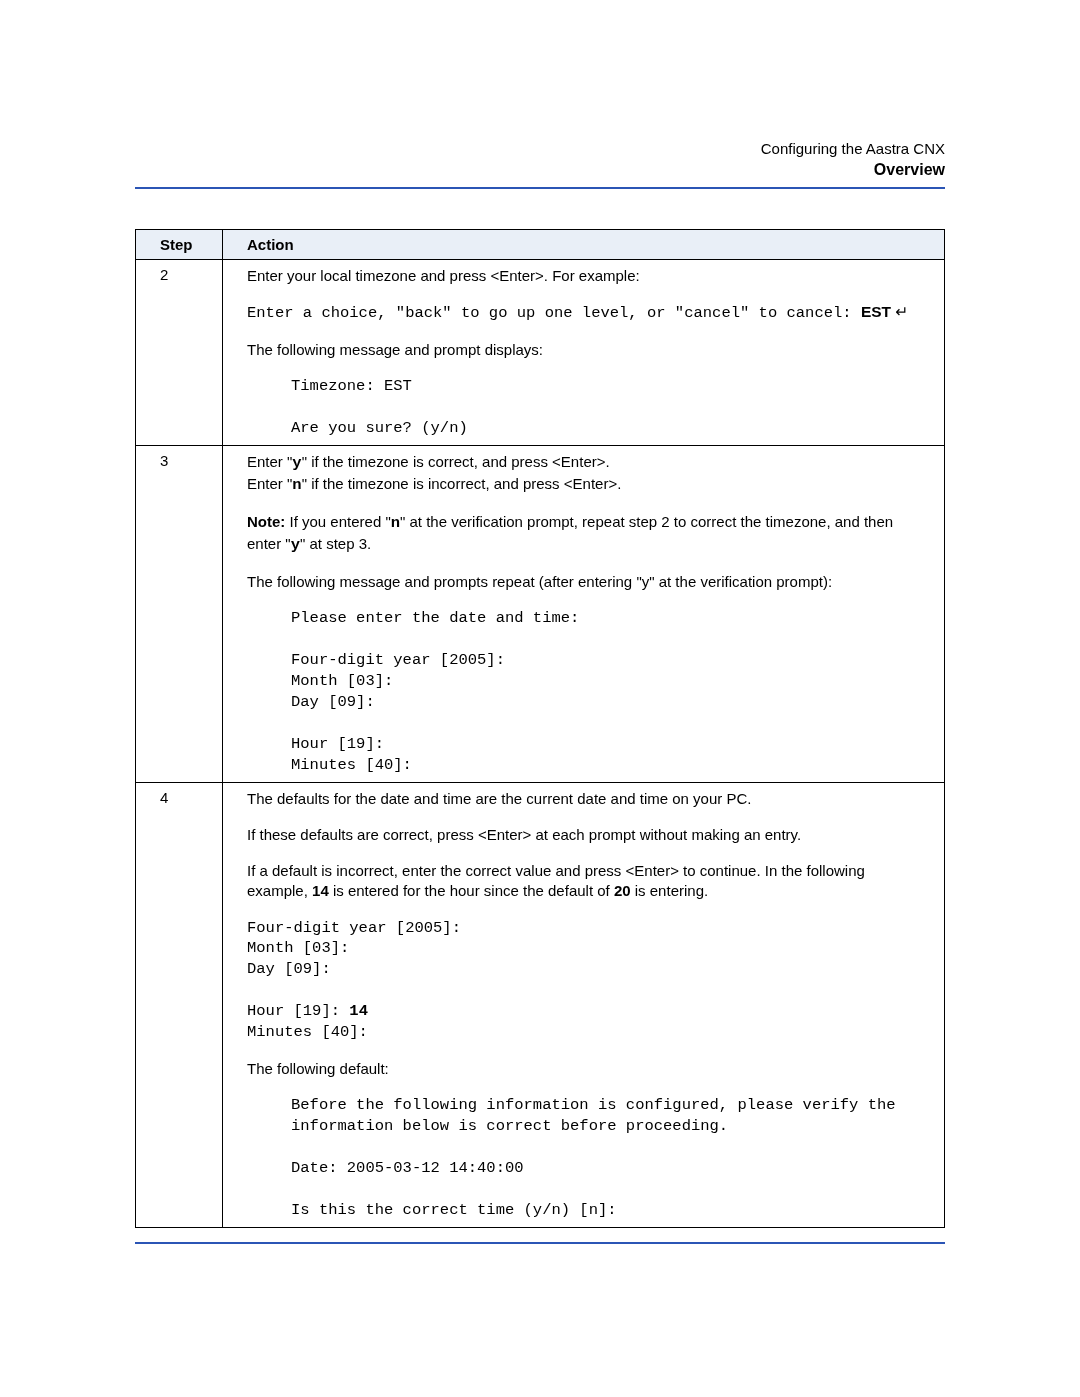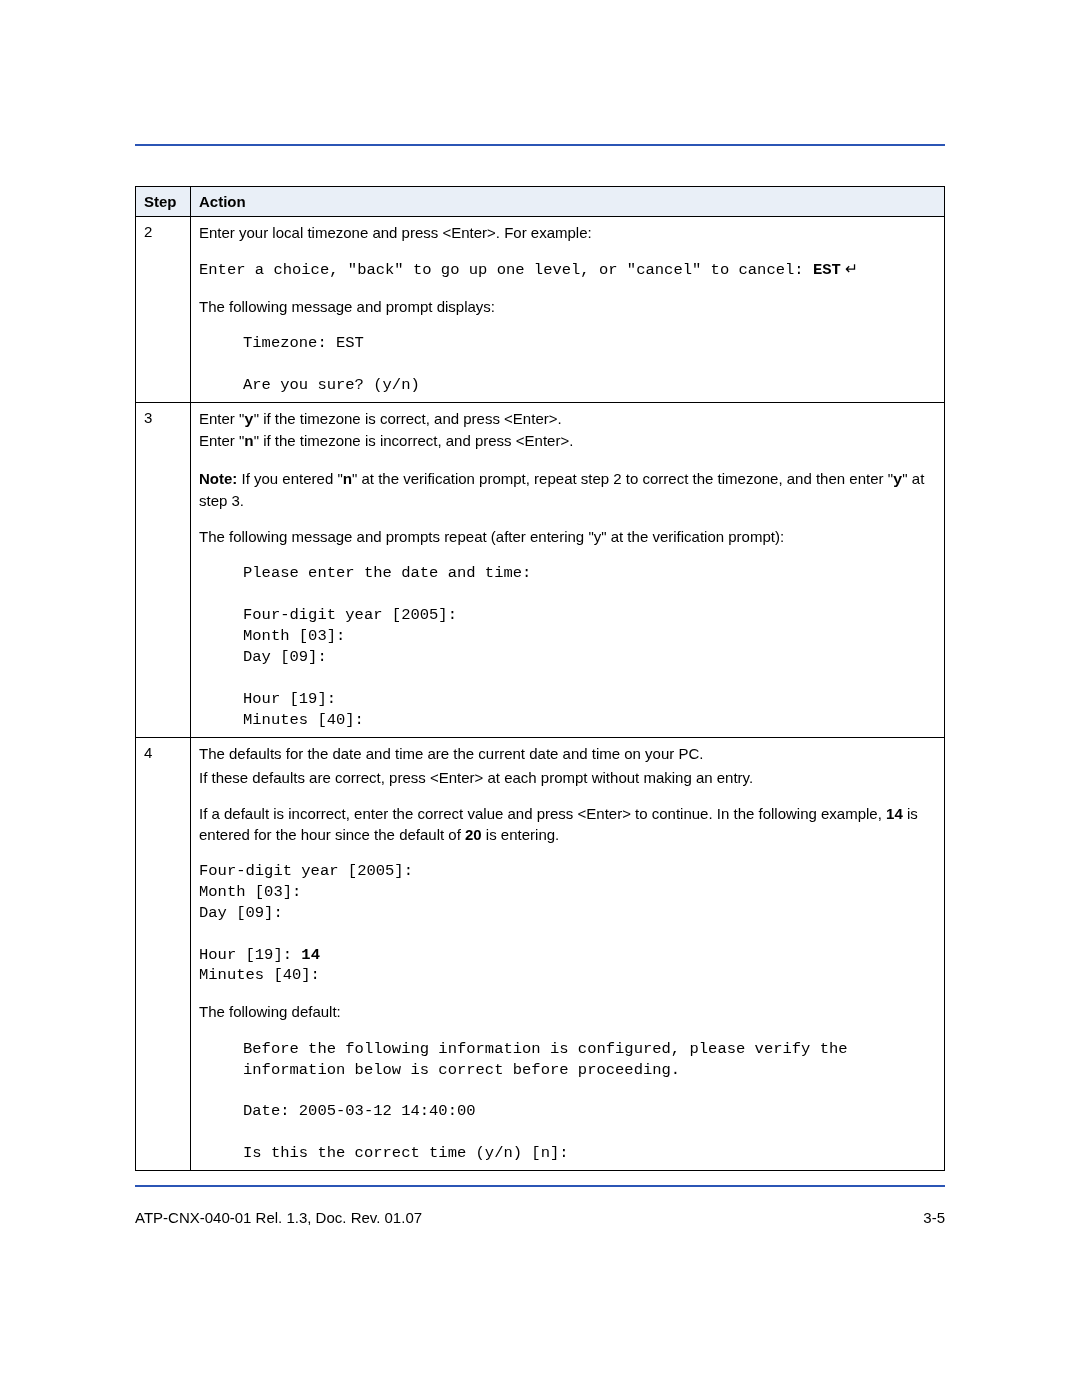--- a/index.html
+++ b/index.html
@@ -34,21 +34,21 @@
     margin: 4px 0 40px 0;
   }
   table.steps {
     border-collapse: collapse;
     width: 100%;
     font-size: 15px;
   }
   table.steps th, table.steps td {
     border: 1px solid #000;
     vertical-align: top;
-    padding: 6px 8px;
+    padding: 6px 24px;
     text-align: left;
   }
   table.steps th {
     background: #e9eff7;
     font-weight: bold;
   }
   table.steps th.step-col, table.steps td.step-col {
     width: 38px;
   }
   .block { margin: 0 0 16px 0; line-height: 1.35; }
@@ -70,36 +70,40 @@
   .footer-rule {
     border: 0;
     border-top: 2px solid #2b55b5;
     margin: 14px 0 2px 0;
   }
 </style>
 </head>
 <body>
 
 <div class="page">
+  <div class="header-block">
+    <div class="chapter-name">Configuring the Aastra CNX</div>
+    <div class="section-name">Overview</div>
+  </div>
   <hr class="blue-rule">
 
   <table class="steps">
     <thead>
       <tr>
         <th class="step-col">Step</th>
         <th>Action</th>
       </tr>
     </thead>
     <tbody>
 
       <tr>
         <td class="step-col">2</td>
         <td>
           <p class="block">Enter your local timezone and press &lt;Enter&gt;. For example:</p>
-          <p class="block mono"><span>Enter a choice, "back" to go up one level, or "cancel" to cancel: </span><b style="font-family:Liberation Mono, monospace">EST</b><span class="return-sym"> ↵</span></p>
+          <p class="block mono"><span>Enter a choice, "back" to go up one level, or "cancel" to cancel: </span><b style="font-family:Liberation Sans, sans-serif">EST</b><span class="return-sym"> ↵</span></p>
           <p class="block">The following message and prompt displays:</p>
           <p class="block mono">Timezone: EST
 
 Are you sure? (y/n)</p>
         </td>
       </tr>
 
       <tr>
         <td class="step-col">3</td>
         <td>
@@ -114,21 +118,21 @@
 Day [09]:
 
 Hour [19]:
 Minutes [40]:</p>
         </td>
       </tr>
 
       <tr>
         <td class="step-col">4</td>
         <td>
-          <p class="block" style="margin-bottom:4px">The defaults for the date and time are the current date and time on your PC.</p>
+          <p class="block" style="margin-bottom:16px">The defaults for the date and time are the current date and time on your PC.</p>
           <p class="block" style="margin-bottom:16px">If these defaults are correct, press &lt;Enter&gt; at each prompt without making an entry.</p>
           <p class="block"><span>If a default is incorrect, enter the correct value and press &lt;Enter&gt; to continue. In the following example, </span><b>14</b><span> is entered for the hour since the default of </span><b>20</b><span> is entering.</span></p>
           <p class="block mono"><span>Four-digit year [2005]:
 Month [03]:
 Day [09]:
 
 Hour [19]: </span><b>14</b><span>
 Minutes [40]:</span></p>
           <p class="block">The following default:</p>
           <p class="block mono">Before the following information is configured, please verify the
@@ -136,17 +140,13 @@
 
 Date: 2005-03-12 14:40:00
 
 Is this the correct time (y/n) [n]:</p>
         </td>
       </tr>
     </tbody>
   </table>
 
   <hr class="footer-rule">
-  <div class="footer">
-    <span>ATP-CNX-040-01 Rel. 1.3, Doc. Rev. 01.07</span>
-    <span>3-5</span>
-  </div>
 </div>
 
 </body></html>

